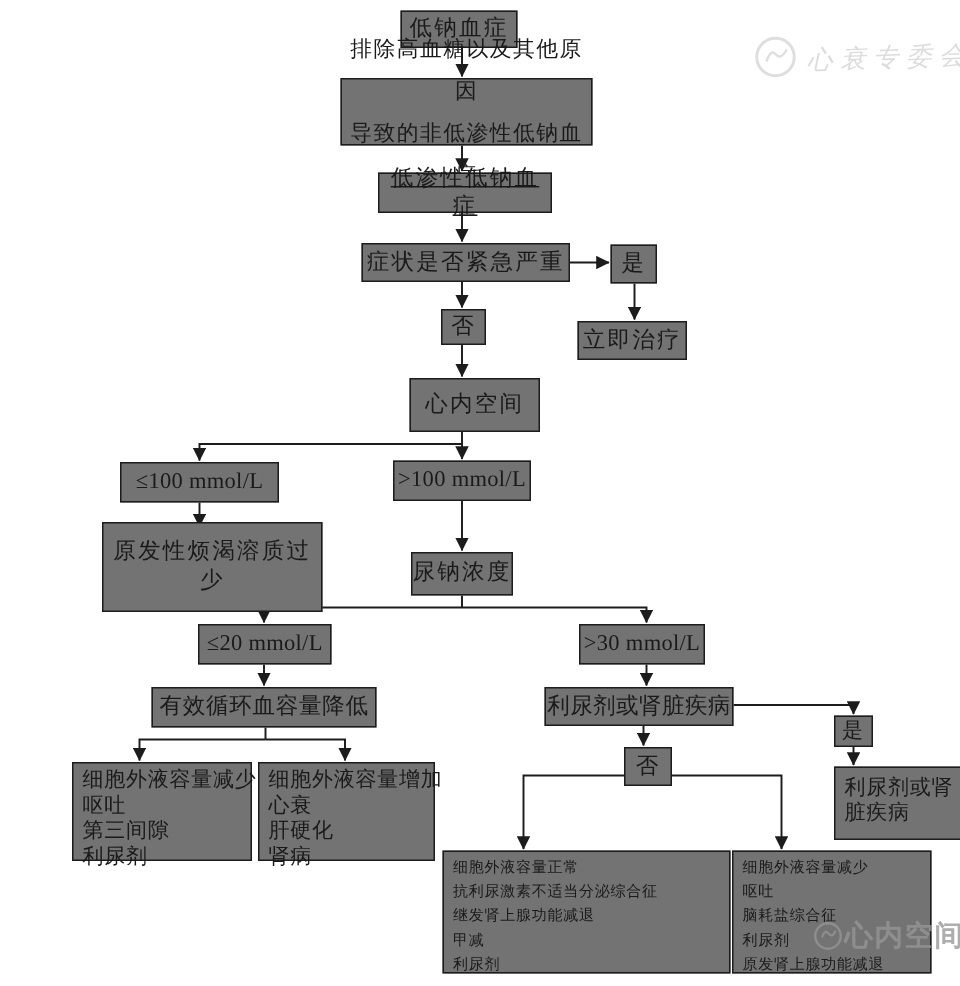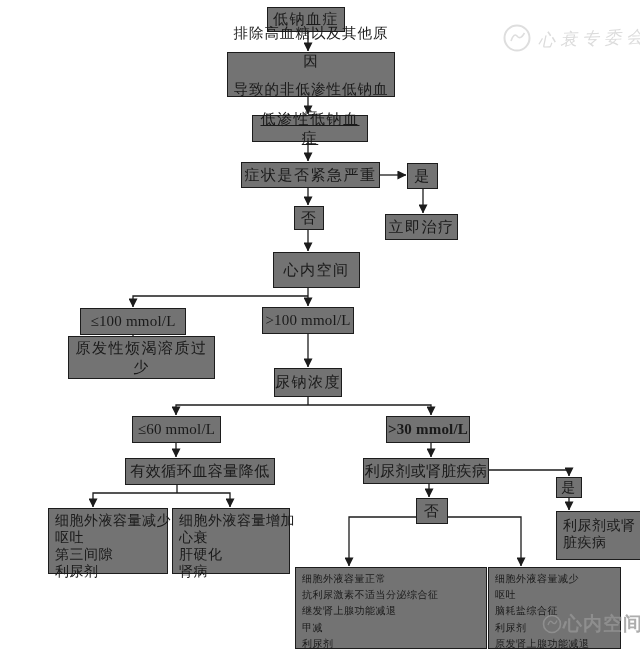--- a/index.html
+++ b/index.html
@@ -94,29 +94,29 @@
   <div class="box cn" style="left:385px;top:214px;width:73px;height:26px;">立即治疗</div>
 
   <div class="box cn" style="left:294px;top:206px;width:30px;height:24px;">否</div>
 
   <div class="box cn" style="left:273px;top:252px;width:87px;height:36px;">心内空间</div>
 
   <div class="box mmol" style="left:80px;top:308px;width:106px;height:27px;">≤100 mmol/L</div>
 
   <div class="box mmol" style="left:262px;top:307px;width:92px;height:27px;">&gt;100 mmol/L</div>
 
-  <div class="box cn" style="left:68px;top:336px;width:147px;height:43px;">原发性烦渴溶质过少</div>
+  <div class="box cn" style="left:68px;top:348px;width:147px;height:60px;">原发性烦渴溶质过少</div>
 
   <div class="box cn" style="left:274px;top:368px;width:68px;height:29px;">尿钠浓度</div>
 
-  <div class="box mmol" style="left:132px;top:416px;width:89px;height:27px;">≤60 mmol/L</div>
+  <div class="box mmol" style="left:132px;top:416px;width:89px;height:27px;">≤20 mmol/L</div>
 
-  <div class="box mmol" style="left:386px;top:416px;width:84px;height:27px;font-weight:bold;">&gt;30 mmol/L</div>
+  <div class="box mmol" style="left:386px;top:416px;width:84px;height:27px;">&gt;30 mmol/L</div>
 
-  <div class="box cn" style="left:101px;top:458px;width:150px;height:27px;letter-spacing:0.5px;margin-left:24px;">有效循环血容量降低</div>
+  <div class="box cn" style="left:101px;top:458px;width:150px;height:27px;letter-spacing:0.5px;">有效循环血容量降低</div>
 
   <div class="box cn" style="left:363px;top:458px;width:126px;height:26px;letter-spacing:0.3px;">利尿剂或肾脏疾病</div>
 
   <div class="box cn" style="left:556px;top:477px;width:26px;height:21px;font-size:14px;">是</div>
 
   <div class="box list lh17" style="left:528px;top:511px;width:87px;height:49px;padding-top:5px;margin-left:28px;">
     <div>利尿剂或肾</div>
     <div>脏疾病</div>
   </div>
 

